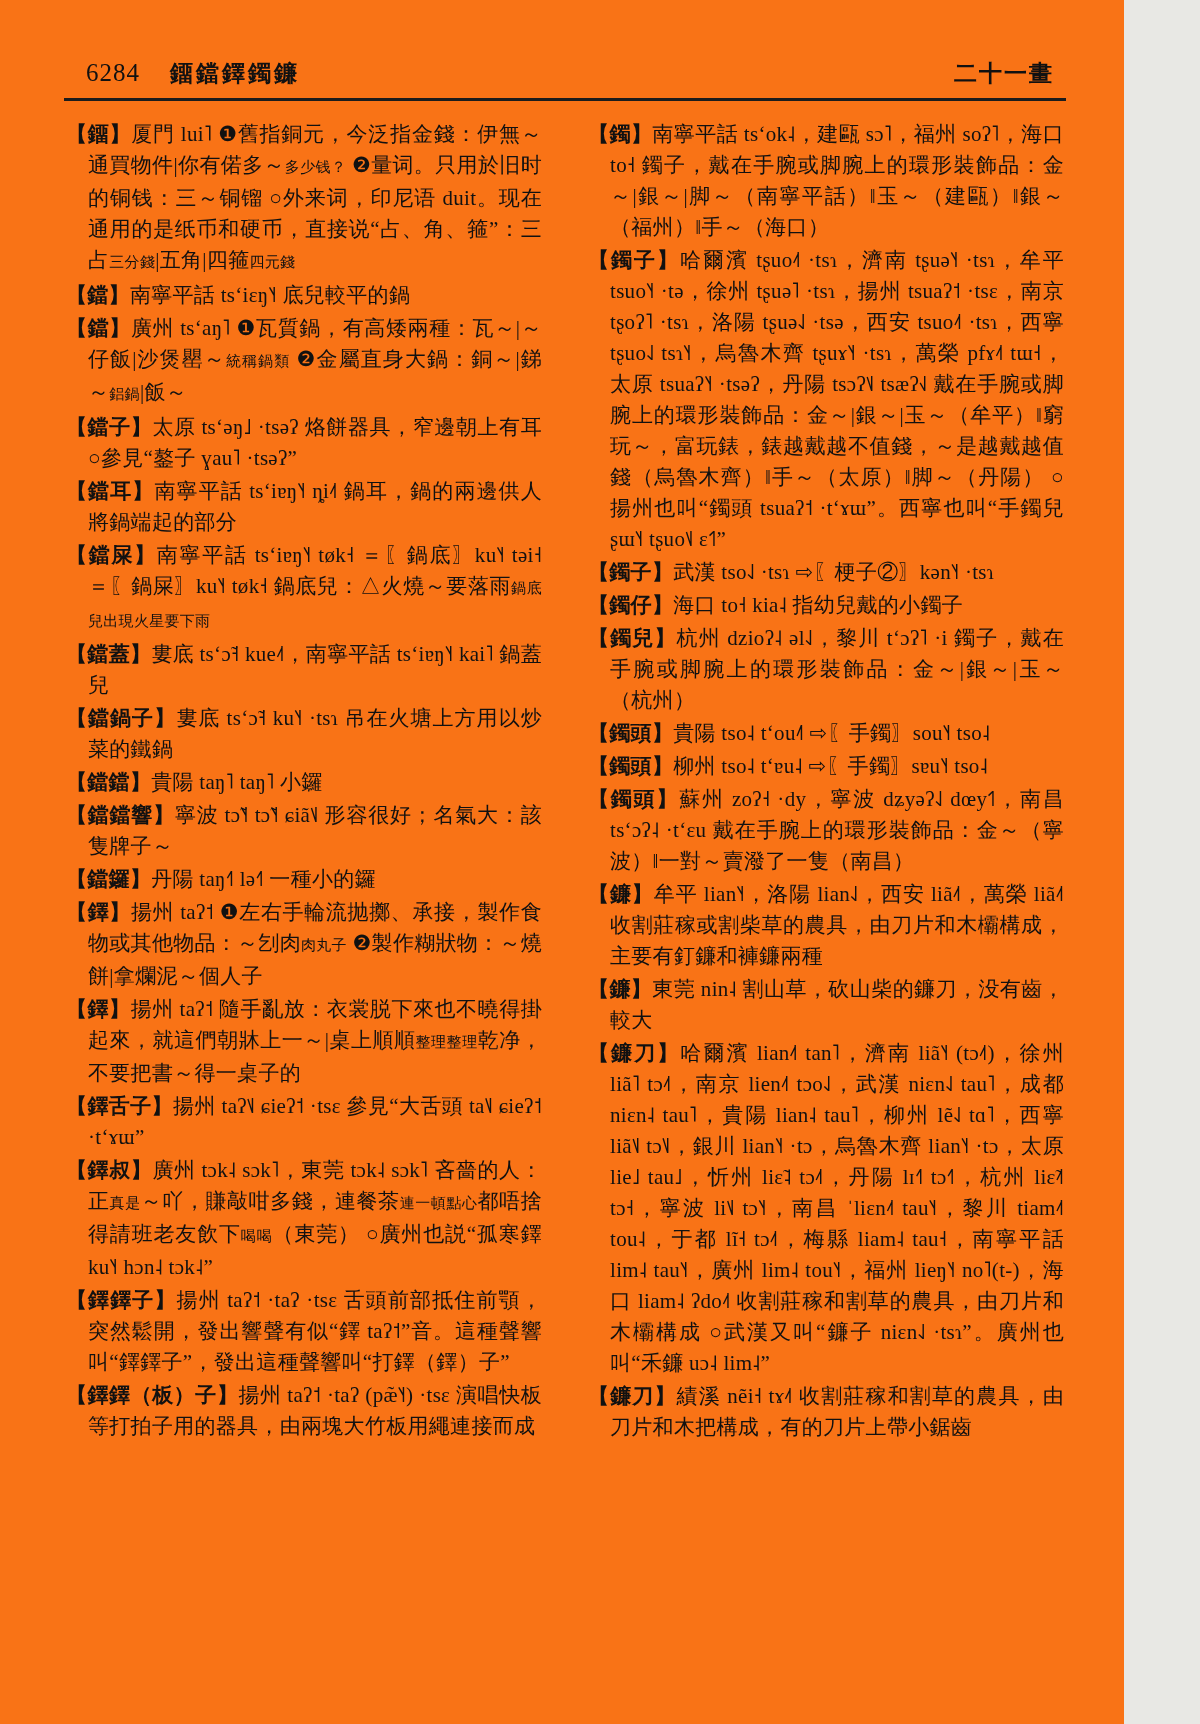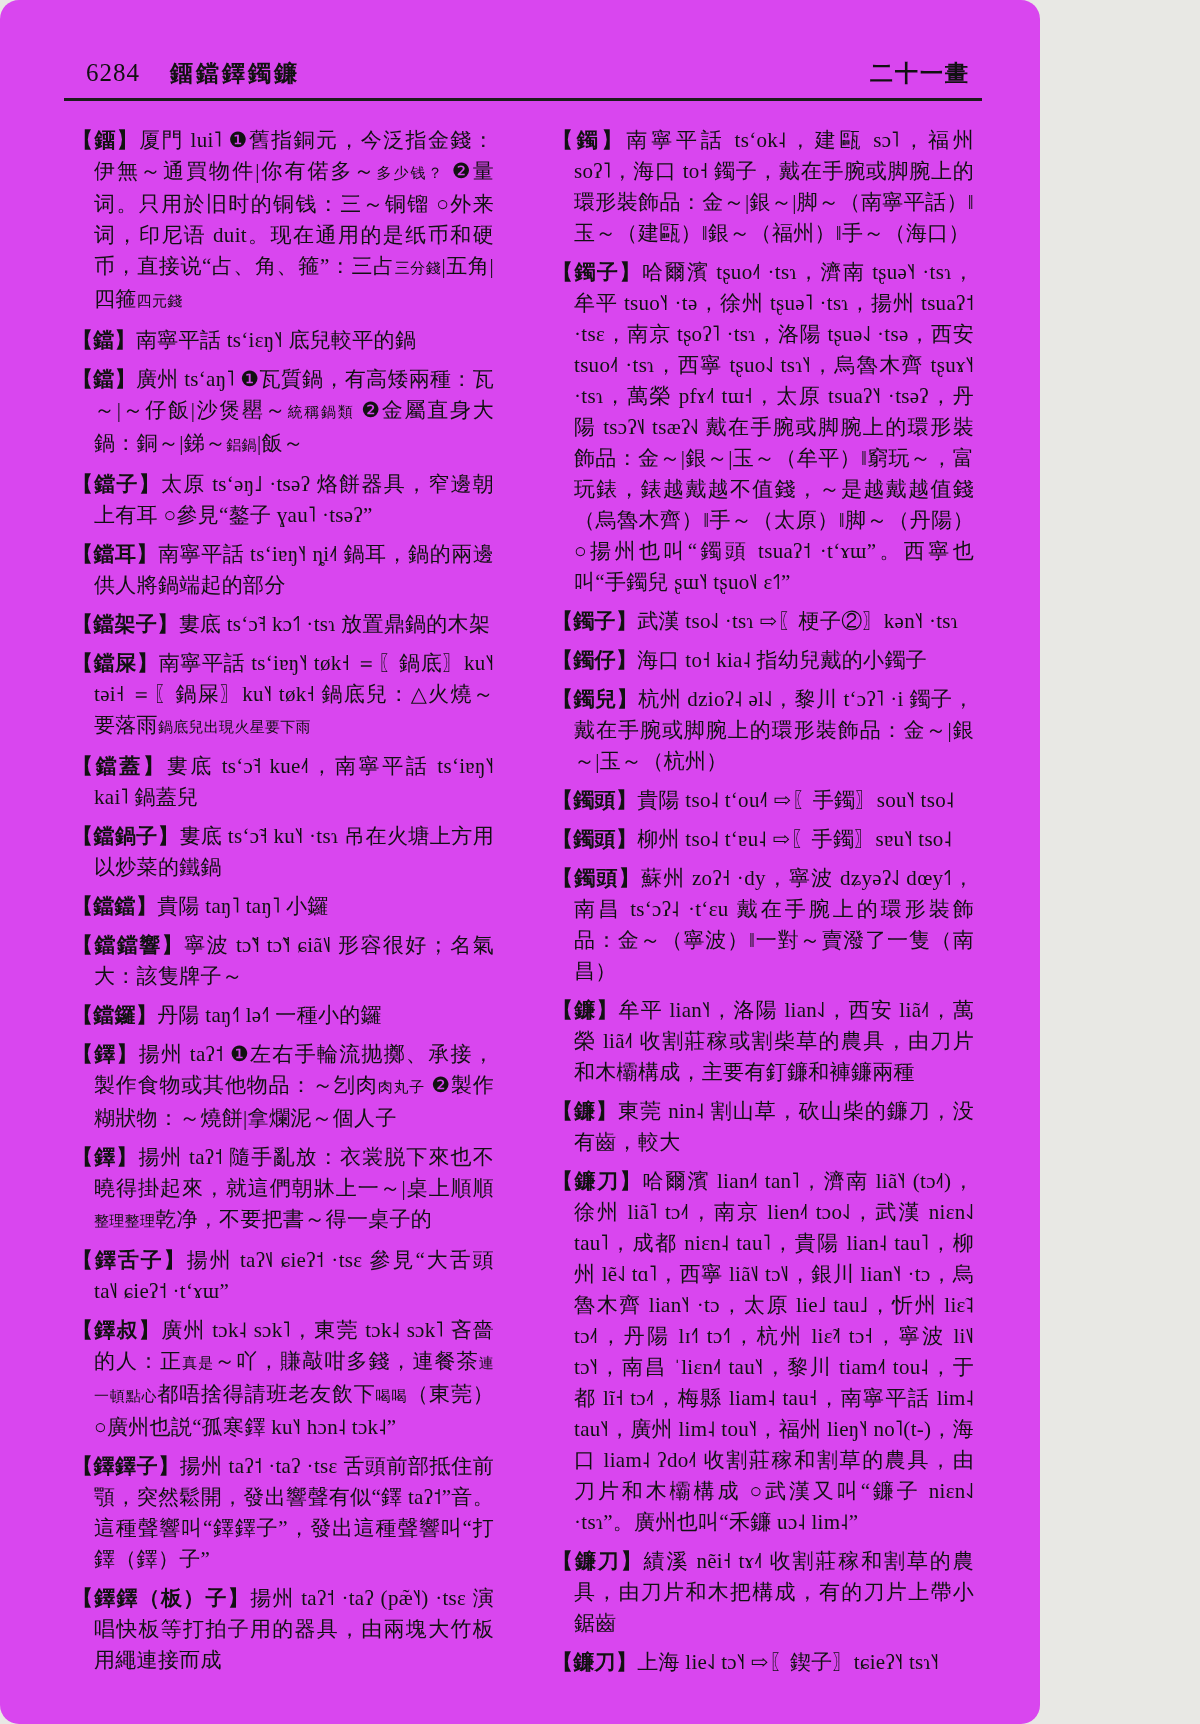--- a/index.html
+++ b/index.html
@@ -1,42 +1,42 @@
 <!DOCTYPE html>
 <html><head>
 <meta charset="utf-8">
 <style>
   html,body{margin:0;padding:0;background:#e8e8e4;}
   .page{
     position:relative;
-    width:1040px;height:1724px;
-    background:#d946ef;
+    width:1124px;height:1724px;
+    background:#f97316;
     box-sizing:border-box;
     padding:58px 58px 0 64px;
     font-family:"Liberation Serif","DejaVu Serif",serif;
     color:#111;
-    border-radius:19px;
   }
   .header{display:flex;justify-content:space-between;align-items:baseline;padding:0 12px 0 22px;}
   .hl{display:flex;align-items:baseline;}
   .pagenum{font-size:25px;letter-spacing:1px;}
   .hw{font-size:23px;margin-left:30px;letter-spacing:3px;font-weight:600;text-align:center;}
   .section{font-size:23px;letter-spacing:2px;font-weight:600;}
   .rule{border-top:3px solid #1c1c1c;margin-top:9px;}
   .cols{display:flex;gap:42px;margin-top:16px;}
   .col{flex:1;min-width:0;}
   .entry{
-    margin:8px;
+    margin:2px;
     font-size:21px;
     line-height:31px;
     text-align:justify;
     text-justify:inter-character;
     padding-left:22px;
     text-indent:-22px;
     letter-spacing:0.3px;
+    font-family:Liberation Serif, serif;
   }
   .head{font-weight:700;}
   .sm{font-size:15px;}
 </style>
 </head>
 <body>
 
 <div class="page">
 
   <div class="header">
@@ -49,21 +49,20 @@
 
   <div class="rule"></div>
 
   <div class="cols">
     <div class="col">
         <p class="entry"><span class="head">【鐂】</span><span class="txt">厦門 lui˥ ❶舊指銅元，今泛指金錢：伊無～通買物件|你有偌多～</span><span class="sm">多少钱？</span><span class="txt"> ❷量词。只用於旧时的铜钱：三～铜镏 ○外来词，印尼语 duit。现在通用的是纸币和硬币，直接说“占、角、箍”：三占</span><span class="sm">三分錢</span><span class="txt">|五角|四箍</span><span class="sm">四元錢</span></p>
         <p class="entry"><span class="head">【鐺】</span><span class="txt">南寧平話 tsʻiɛŋ˥˧ 底兒較平的鍋</span></p>
         <p class="entry"><span class="head">【鐺】</span><span class="txt">廣州 tsʻaŋ˥ ❶瓦質鍋，有高矮兩種：瓦～|～仔飯|沙煲罌～</span><span class="sm">統稱鍋類</span><span class="txt"> ❷金屬直身大鍋：銅～|銻～</span><span class="sm">鋁鍋</span><span class="txt">|飯～</span></p>
         <p class="entry"><span class="head">【鐺子】</span><span class="txt">太原 tsʻəŋ˩ ·tsəʔ 烙餅器具，窄邊朝上有耳 ○參見“鏊子 ɣau˥ ·tsəʔ”</span></p>
         <p class="entry"><span class="head">【鐺耳】</span><span class="txt">南寧平話 tsʻiɐŋ˥˧ ȵi˨˦ 鍋耳，鍋的兩邊供人將鍋端起的部分</span></p>
-        <p class="entry"><span class="head">【鐺架子】</span><span class="txt">婁底 tsʻɔ̃˧ kɔ˦˥ ·tsɿ 放置鼎鍋的木架</span></p>
         <p class="entry"><span class="head">【鐺屎】</span><span class="txt">南寧平話 tsʻiɐŋ˥˧ tøk˧ ＝〖鍋底〗ku˥˧ təi˧ ＝〖鍋屎〗ku˥˧ tøk˧ 鍋底兒：△火燒～要落雨</span><span class="sm">鍋底兒出現火星要下雨</span></p>
         <p class="entry"><span class="head">【鐺蓋】</span><span class="txt">婁底 tsʻɔ̃˧ kue˨˦，南寧平話 tsʻiɐŋ˥˧ kai˥ 鍋蓋兒</span></p>
         <p class="entry"><span class="head">【鐺鍋子】</span><span class="txt">婁底 tsʻɔ̃˧ ku˥˧ ·tsɿ 吊在火塘上方用以炒菜的鐵鍋</span></p>
         <p class="entry"><span class="head">【鐺鐺】</span><span class="txt">貴陽 taŋ˥ taŋ˥ 小鑼</span></p>
         <p class="entry"><span class="head">【鐺鐺響】</span><span class="txt">寧波 tɔ̃˥˧ tɔ̃˥˧ ɕiã˦˩ 形容很好；名氣大：該隻牌子～</span></p>
         <p class="entry"><span class="head">【鐺鑼】</span><span class="txt">丹陽 taŋ˧˥ lə˧˥ 一種小的鑼</span></p>
         <p class="entry"><span class="head">【鐸】</span><span class="txt">揚州 taʔ˦ ❶左右手輪流抛擲、承接，製作食物或其他物品：～刉肉</span><span class="sm">肉丸子</span><span class="txt"> ❷製作糊狀物：～燒餅|拿爛泥～個人子</span></p>
         <p class="entry"><span class="head">【鐸】</span><span class="txt">揚州 taʔ˦ 隨手亂放：衣裳脱下來也不曉得掛起來，就這們朝牀上一～|桌上順順</span><span class="sm">整理整理</span><span class="txt">乾净，不要把書～得一桌子的</span></p>
         <p class="entry"><span class="head">【鐸舌子】</span><span class="txt">揚州 taʔ˦˩ ɕieʔ˦ ·tsɛ 參見“大舌頭 ta˥˩ ɕieʔ˦ ·tʻɤɯ”</span></p>
         <p class="entry"><span class="head">【鐸叔】</span><span class="txt">廣州 tɔk˨ sɔk˥，東莞 tɔk˨ sɔk˥ 吝嗇的人：正</span><span class="sm">真是</span><span class="txt">～吖，賺敲咁多錢，連餐茶</span><span class="sm">連一頓點心</span><span class="txt">都唔捨得請班老友飲下</span><span class="sm">喝喝</span><span class="txt">（東莞） ○廣州也説“孤寒鐸 ku˥˧ hɔn˨ tɔk˨”</span></p>
@@ -76,17 +75,16 @@
         <p class="entry"><span class="head">【鐲子】</span><span class="txt">武漢 tso˨˩ ·tsɿ ⇨〖梗子②〗kən˥˧ ·tsɿ</span></p>
         <p class="entry"><span class="head">【鐲仔】</span><span class="txt">海口 to˧ kia˨ 指幼兒戴的小鐲子</span></p>
         <p class="entry"><span class="head">【鐲兒】</span><span class="txt">杭州 dzioʔ˨ əl˨˩，黎川 tʻɔʔ˥ ·i 鐲子，戴在手腕或脚腕上的環形裝飾品：金～|銀～|玉～（杭州）</span></p>
         <p class="entry"><span class="head">【鐲頭】</span><span class="txt">貴陽 tso˨ tʻou˨˥ ⇨〖手鐲〗sou˥˧ tso˨</span></p>
         <p class="entry"><span class="head">【鐲頭】</span><span class="txt">柳州 tso˨ tʻɐu˨ ⇨〖手鐲〗sɐu˥˧ tso˨</span></p>
         <p class="entry"><span class="head">【鐲頭】</span><span class="txt">蘇州 zoʔ˧ ·dy，寧波 dʑyəʔ˨˩ dœy˦˥，南昌 tsʻɔʔ˨ ·tʻɛu 戴在手腕上的環形裝飾品：金～（寧波）‖一對～賣潑了一隻（南昌）</span></p>
         <p class="entry"><span class="head">【鐮】</span><span class="txt">牟平 lian˥˧，洛陽 lian˨˩，西安 liã˨˦，萬榮 liã˨˦ 收割莊稼或割柴草的農具，由刀片和木欛構成，主要有釘鐮和褲鐮兩種</span></p>
         <p class="entry"><span class="head">【鐮】</span><span class="txt">東莞 nin˨ 割山草，砍山柴的鐮刀，没有齒，較大</span></p>
         <p class="entry"><span class="head">【鐮刀】</span><span class="txt">哈爾濱 lian˨˦ tan˥，濟南 liã˥˧ (tɔ˨˦)，徐州 liã˥ tɔ˨˦，南京 lien˨˦ tɔo˨˩，武漢 niɛn˨˩ tau˥，成都 niɛn˨ tau˥，貴陽 lian˨ tau˥，柳州 lẽ˨˩ tɑ˥，西寧 liã˦˩ tɔ˥˩，銀川 lian˥˧ ·tɔ，烏魯木齊 lian˥˧ ·tɔ，太原 lie˩ tau˩，忻州 liɛ̃˨ tɔ˨˦，丹陽 lɪ˧˥ tɔ˧˥，杭州 liɛ̃˨˦ tɔ˧，寧波 li˦˩ tɔ˥˧，南昌 ˈliɛn˨˦ tau˥˧，黎川 tiam˨˦ tou˨，于都 lĩ˧ tɔ˨˦，梅縣 liam˨ tau˧，南寧平話 lim˨ tau˥˧，廣州 lim˨ tou˥˧，福州 lieŋ˥˧ no˥(t-)，海口 liam˨ ʔdo˨˦ 收割莊稼和割草的農具，由刀片和木欛構成 ○武漢又叫“鐮子 niɛn˨˩ ·tsɿ”。廣州也叫“禾鐮 uɔ˨ lim˨”</span></p>
         <p class="entry"><span class="head">【鐮刀】</span><span class="txt">績溪 nẽi˧ tɤ˨˦ 收割莊稼和割草的農具，由刀片和木把構成，有的刀片上帶小鋸齒</span></p>
-        <p class="entry"><span class="head">【鐮刀】</span><span class="txt">上海 lie˨˩ tɔ˥˧ ⇨〖鍥子〗tɕieʔ˥˧ tsɿ˥˧</span></p>
       </div>
   </div>
 
 </div>
 
 </body></html>

